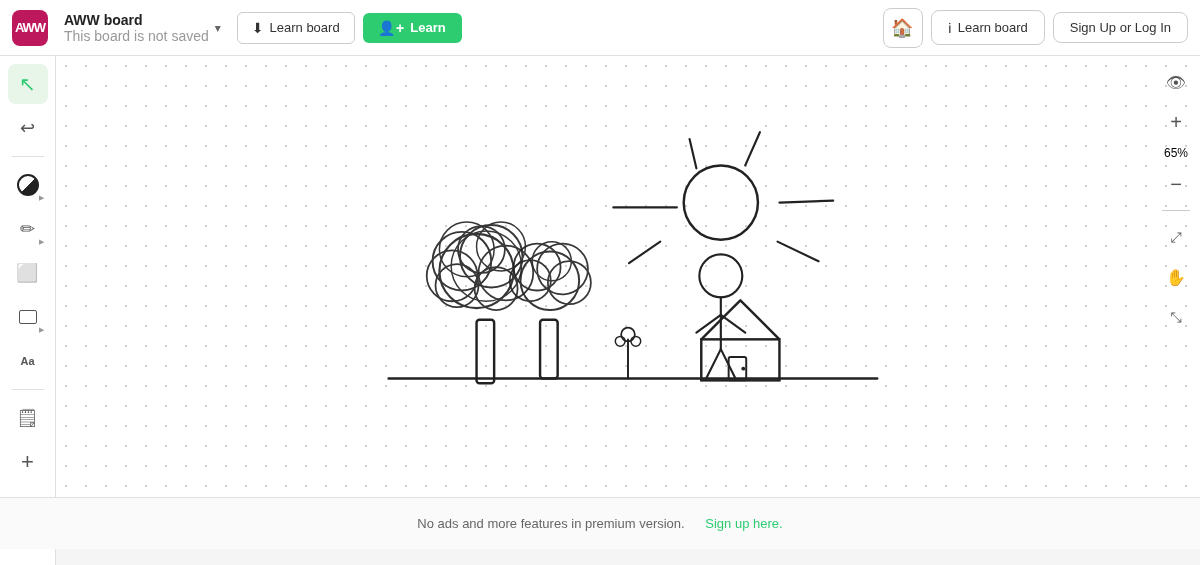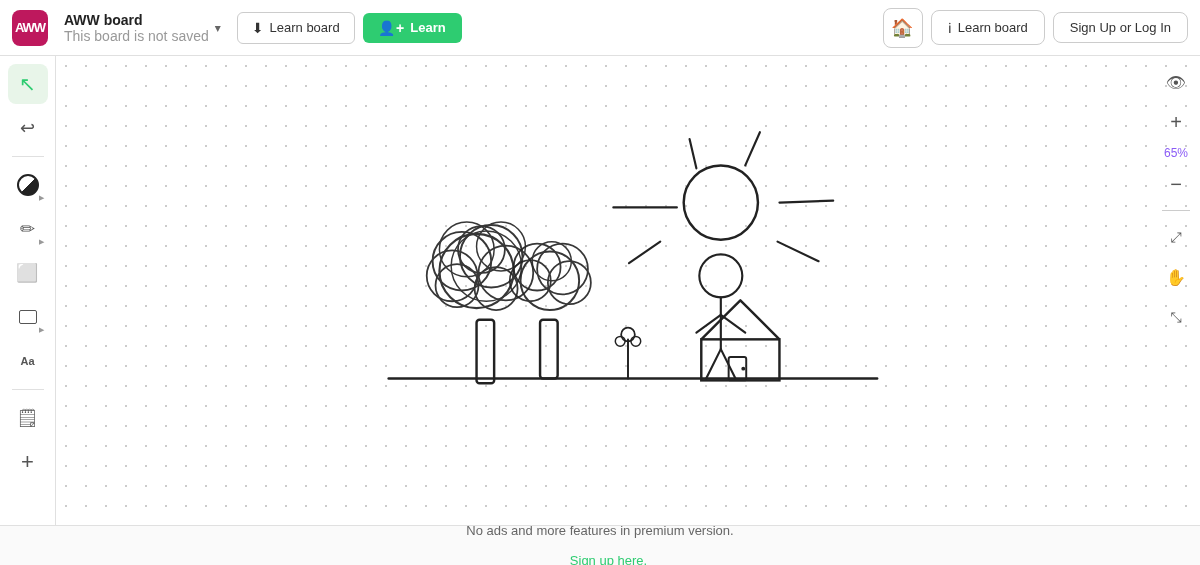--- a/index.html
+++ b/index.html
@@ -86,44 +86,44 @@
       display: flex; flex-direction: column; align-items: center;
       padding: 8px 0; gap: 4px; z-index: 100;
       background: transparent;
     }
     .right-btn {
       width: 36px; height: 36px; border-radius: 8px;
       display: flex; align-items: center; justify-content: center;
       cursor: pointer; font-size: 16px; color: #555; border: none; background: transparent;
     }
     #zoom-level {
-      font-size: 12px; color: #8b5cf6; text-align: center; padding: 2px;
+      font-size: 12px; color: #000000; text-align: center; padding: 2px;
       width: 36px;
     }
     .right-divider { width: 28px; height: 1px; background: #ccc; margin: 4px 0; }
 
     
     #canvas-area {
       position: fixed; top: 56px; left: 56px; right: 0; bottom: 40px;
       background: #fff;
       background-image: radial-gradient(circle, #ccc 1px, transparent 1px);
       background-size: 20px 20px;
       overflow: hidden;
     }
 
     #drawing-canvas {
       position: absolute; top: 0; left: 0; width: 100%; height: 100%;
     }
 
     
     #bottom-bar {
-      position: fixed; bottom: 0; left: 0; right: 0; height: 40px;
+      position: fixed; bottom: 16px; left: 0; right: 0; height: 52px;
       background: #fafafa; border-top: 1px solid #e0e0e0;
       display: flex; align-items: center; justify-content: center;
-      font-size: 13px; color: #666; z-index: 100; flex-direction: column;
+      font-size: 13px; color: #666; z-index: 100;
     }
     #bottom-bar a { color: #2ecc71; text-decoration: none; font-weight: 500; margin-left: 17px; }
   </style>
 </head>
 <body>
 
 <div id="header">
   <div id="logo">AWW</div>
 
   <div id="board-name-area">

